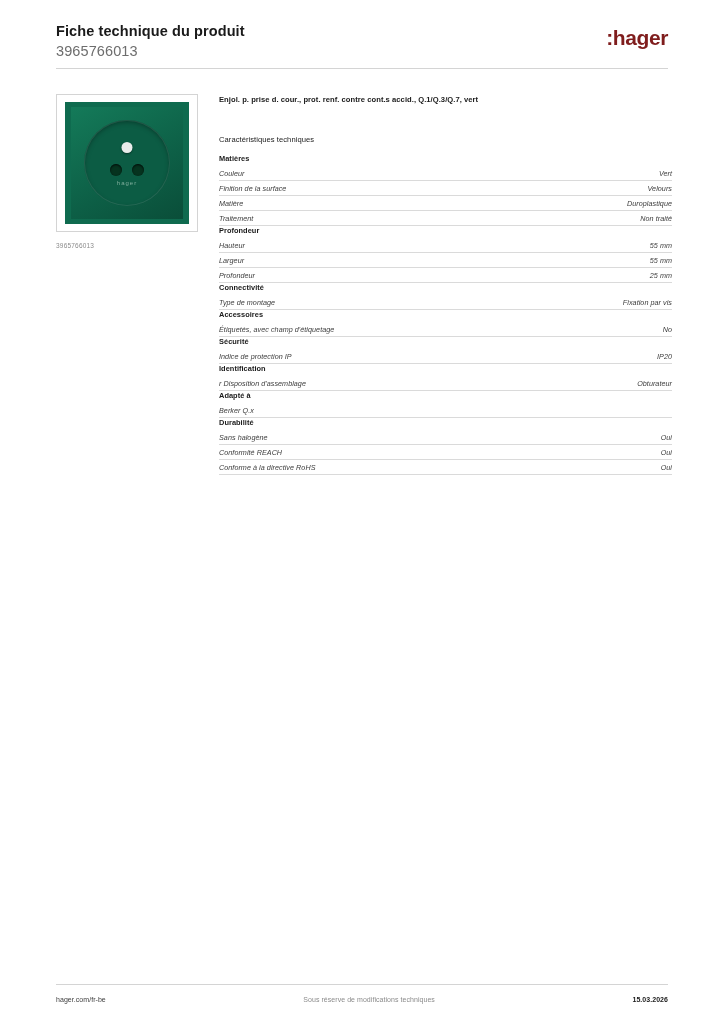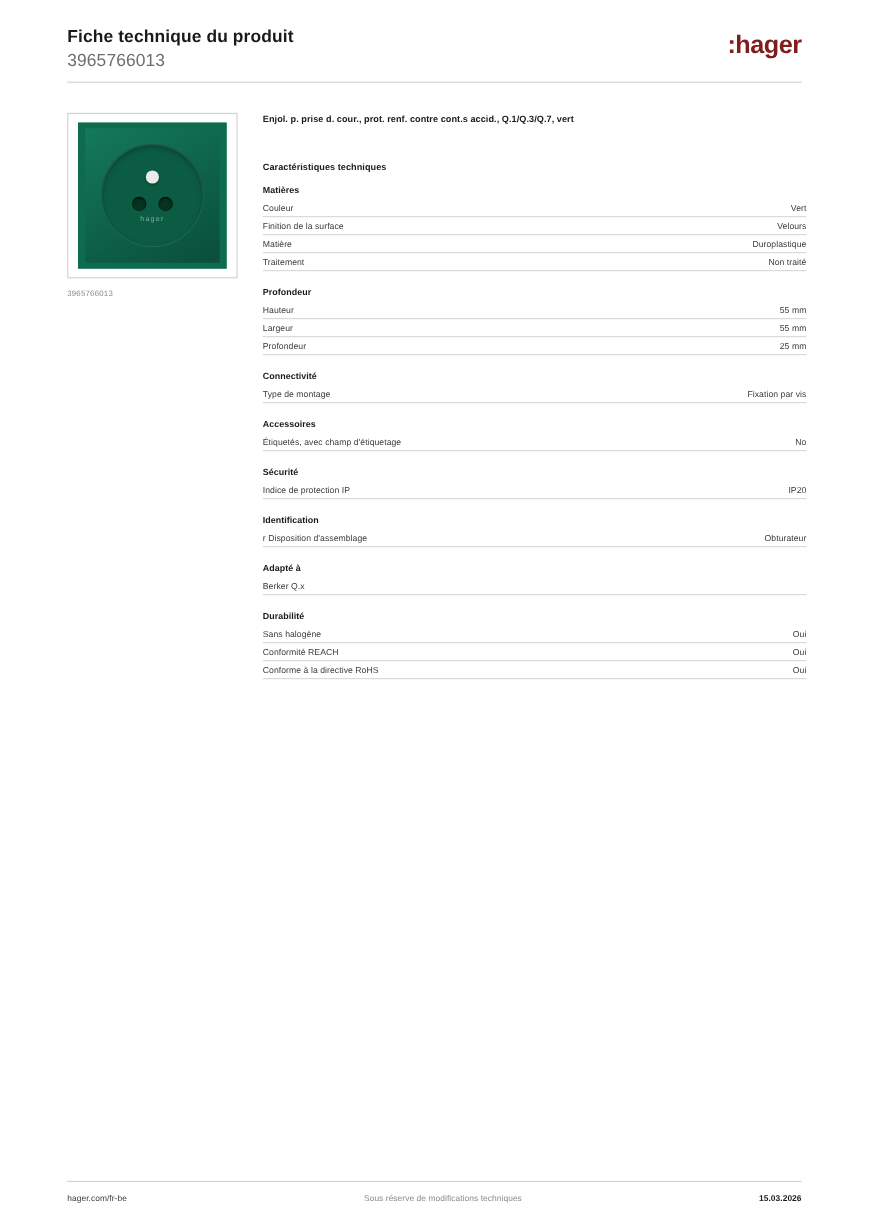--- a/index.html
+++ b/index.html
@@ -151,44 +151,44 @@
   .product-desc {
     font-size: 7.6px;
     font-weight: bold;
     color: #1a1a1a;
     letter-spacing: 0.05px;
     line-height: 1.5;
     margin-bottom: 30px;
   }
   .section-heading {
     font-size: 7.6px;
-    font-weight: bold;
+    font-weight: normal;
     color: #1a1a1a;
     margin-bottom: 10px;
     letter-spacing: 0.05px;
   }
   .group {
-    margin-bottom: 13px;
   }
   .group-title {
     font-size: 7.4px;
     font-weight: bold;
     color: #1a1a1a;
     margin-bottom: 3px;
     letter-spacing: 0.05px;
   }
   .row {
     display: flex;
     justify-content: space-between;
     align-items: baseline;
     border-bottom: 1px solid #dadada;
     padding: 2.5px 0 2.5px 0;
     font-size: 7.2px;
     color: #3c3c3c;
     letter-spacing: 0.05px;
+    font-style: italic;
   }
   .row:first-of-type {
     border-top: 1px solid #dadada;
   }
   .row .k { text-align: left; }
   .row .v { text-align: right; color: #3c3c3c; }
   .row.empty-val .v { color: transparent; }
 
   
   .footer-rule {

